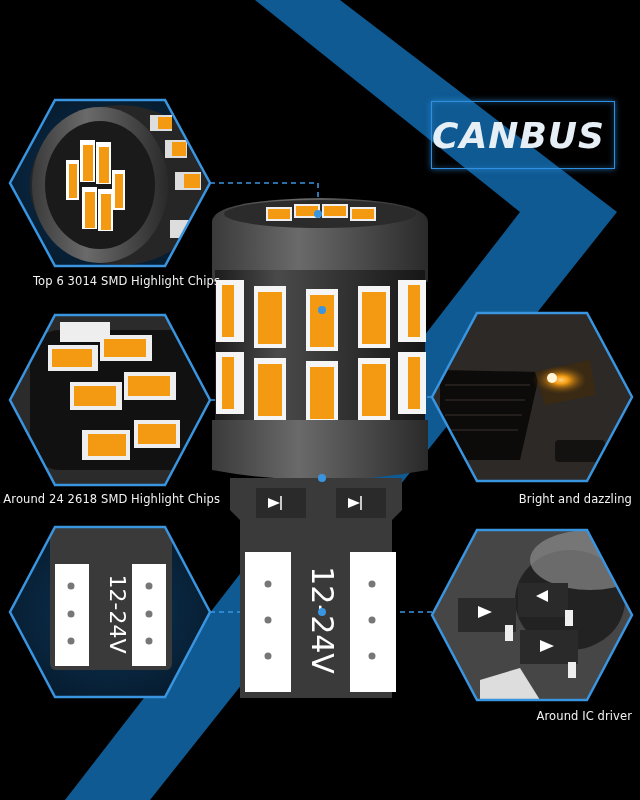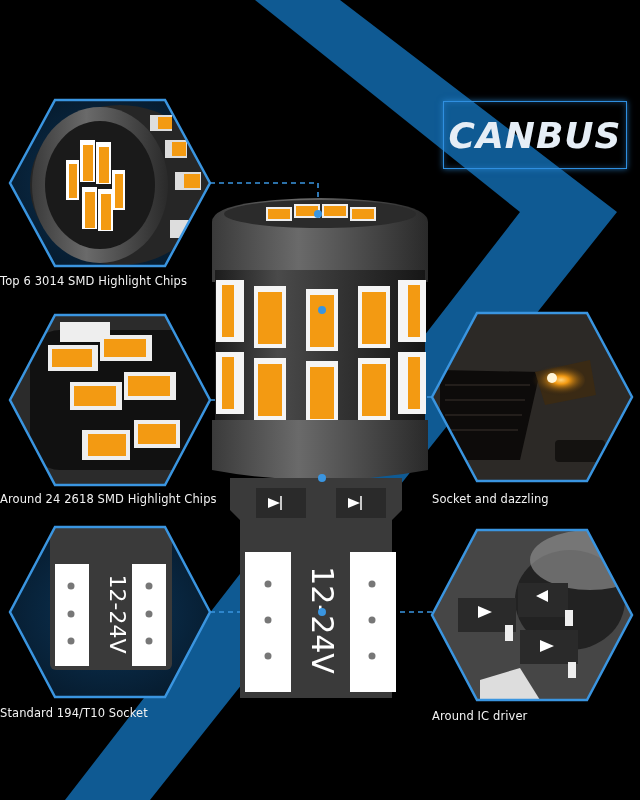--- a/index.html
+++ b/index.html
@@ -1,19 +1,19 @@
 <!DOCTYPE html>
 <html><head>
 <meta charset="utf-8">
 <style>
   html, body { margin:0; padding:0; background:#000; }
   #stage { position:relative; width:640px; height:800px; overflow:hidden; background:#000; font-family:"DejaVu Sans", sans-serif; }
   svg.layer { position:absolute; left:0; top:0; }
-  .caption { position:absolute; color:#f2f2f2; font-size:11.5px; text-align:left; white-space:nowrap; letter-spacing:0.1px; }
-  .canbus-box { position:absolute; left:431px; top:101px; width:184px; height:68px; border:1.5px solid #2f8fe0; box-shadow:0 0 6px rgba(47,143,224,0.7), inset 0 0 6px rgba(47,143,224,0.4); box-sizing:border-box; display:flex; align-items:center; justify-content:center;margin-left:12px; }
+  .caption { position:absolute; color:#f2f2f2; font-size:11.5px; text-align:right; white-space:nowrap; letter-spacing:0.1px; }
+  .canbus-box { position:absolute; left:431px; top:101px; width:184px; height:68px; border:1.5px solid #2f8fe0; box-shadow:0 0 6px rgba(47,143,224,0.7), inset 0 0 6px rgba(47,143,224,0.4); box-sizing:border-box; display:flex; align-items:center; justify-content:flex-start; }
   .canbus-text { color:#e6eef6; font-family:"DejaVu Sans", sans-serif; font-weight:bold; font-style:italic; font-size:36px; letter-spacing:1px; }
 </style>
 </head>
 <body>
 
 <div id="stage">
 
   <svg class="layer" width="640" height="800" viewBox="0 0 640 800">
     <defs>
       <radialGradient id="hexglow" cx="50%" cy="50%" r="60%">
@@ -265,17 +265,16 @@
         <circle cx="322" cy="612" r="4"></circle>
     </g>
   </svg>
 
   <div class="canbus-box">
     <span class="canbus-text">CANBUS</span>
   </div>
 
   <div class="caption" style="left:0;top:274px;width:220px;">Top 6 3014 SMD Highlight Chips</div>
   <div class="caption" style="left:0;top:492px;width:220px;">Around 24 2618 SMD Highlight Chips</div>
-  <div class="caption" style="left:0;top:706px;width:220px;">Standard 194/T10 Socket</div>
-  <div class="caption" style="left:432px;top:492px;width:200px;">Socket and dazzling</div>
+  <div class="caption" style="left:432px;top:492px;width:200px;">Bright and dazzling</div>
   <div class="caption" style="left:432px;top:709px;width:200px;">Around IC driver</div>
 
 </div>
 
 </body></html>

